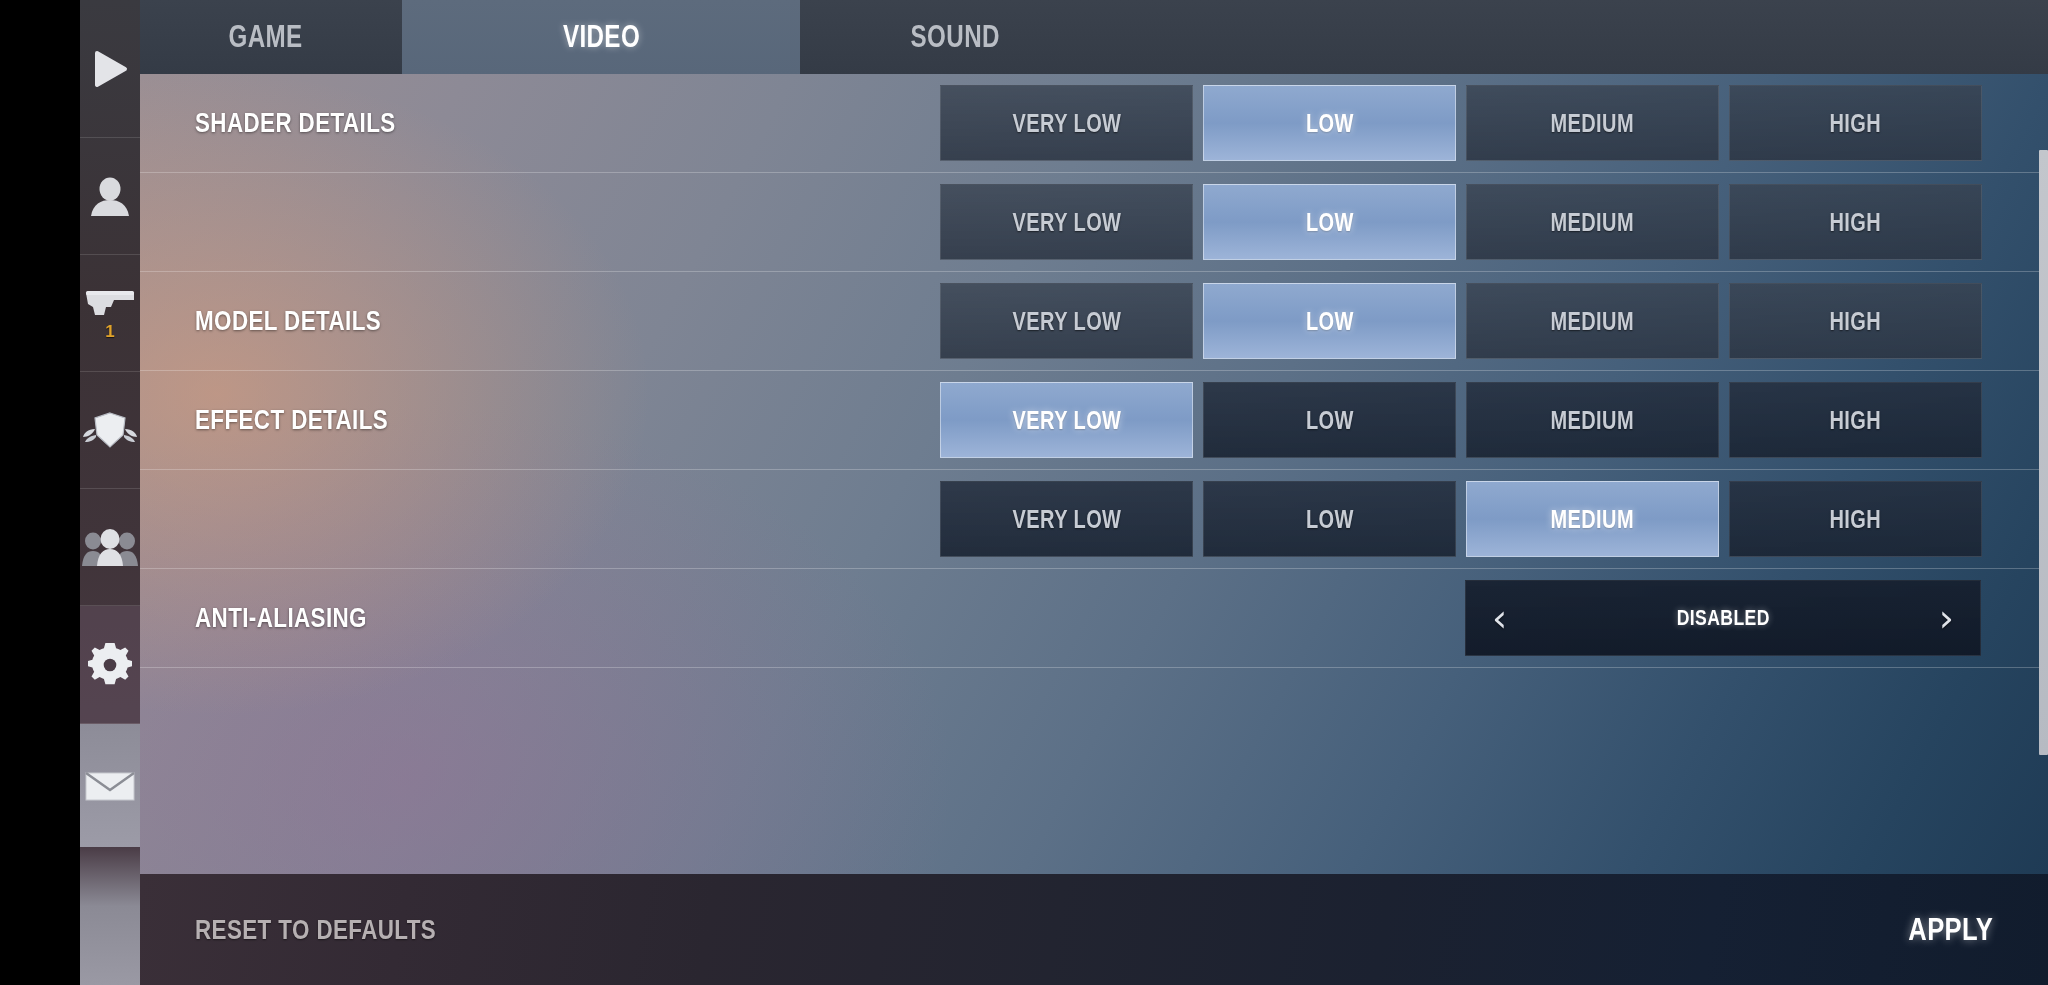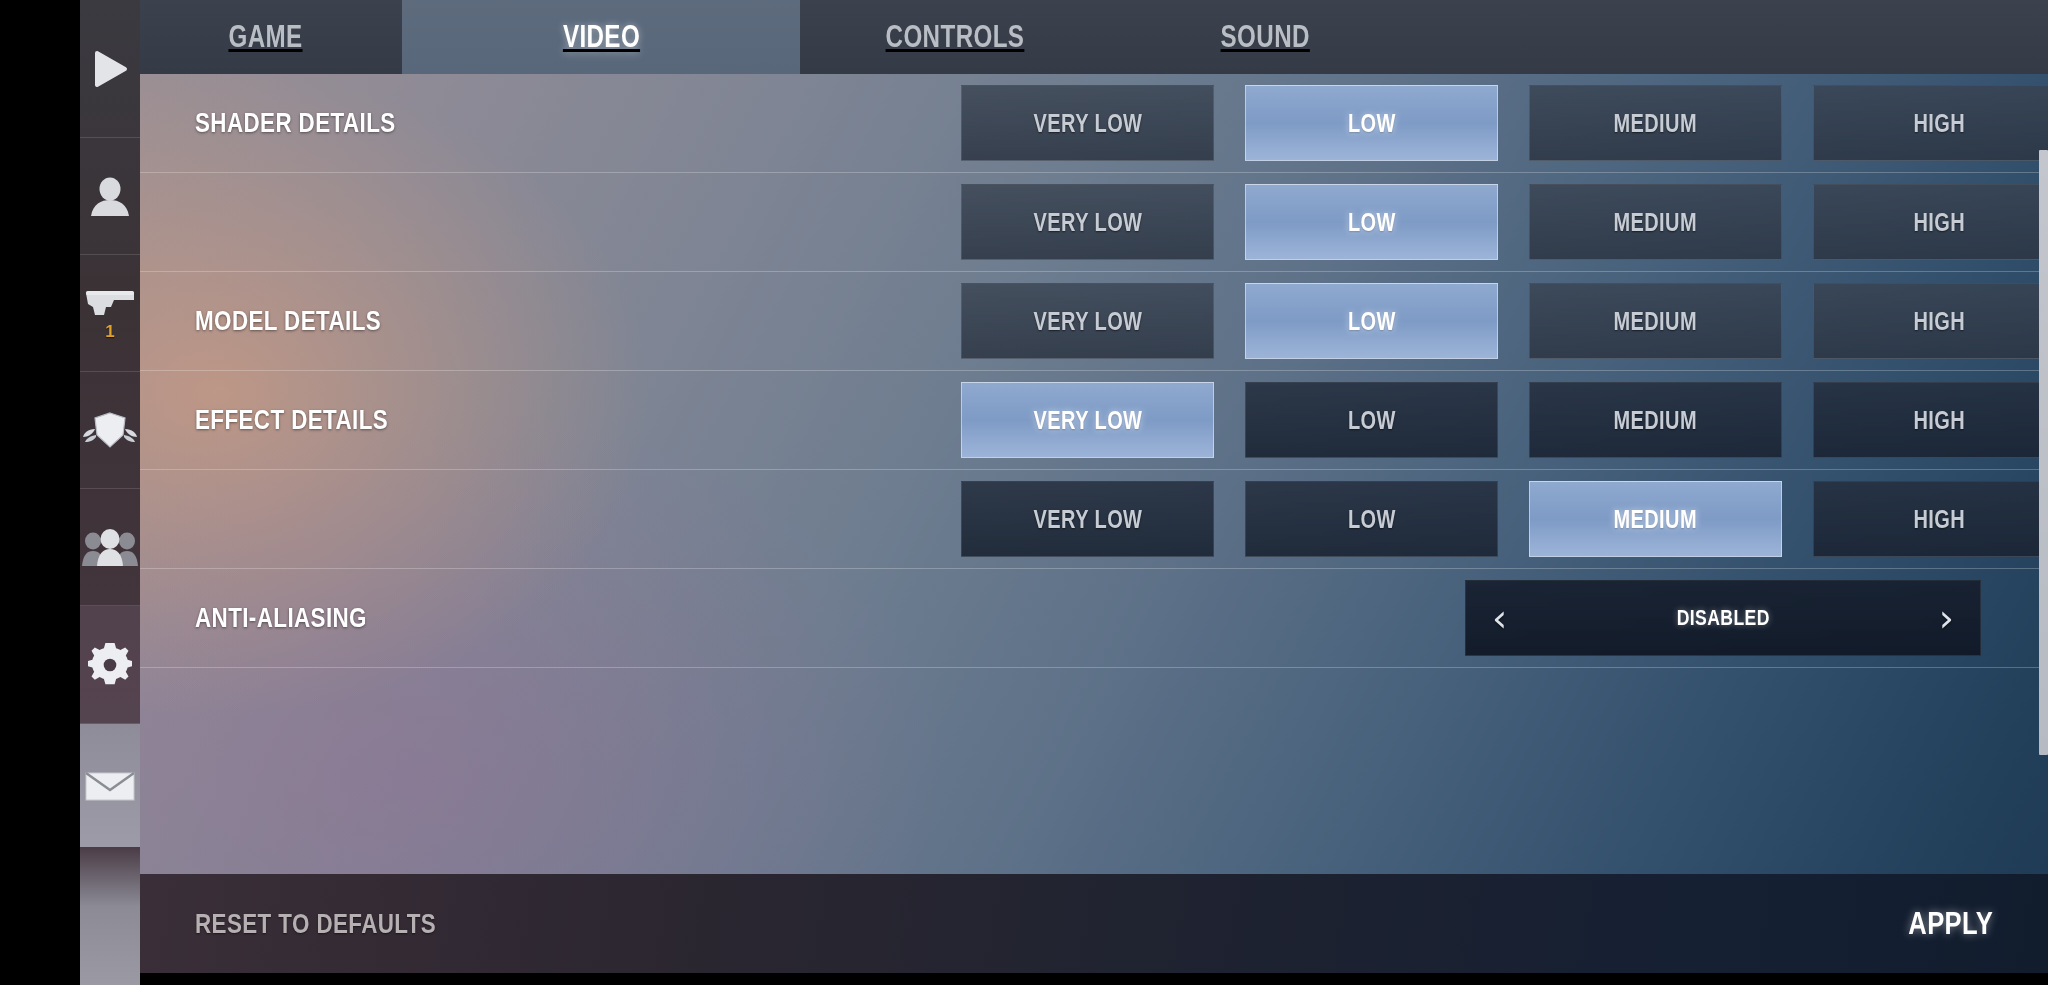--- a/index.html
+++ b/index.html
@@ -96,21 +96,20 @@
     overflow: hidden;
   }
 
   
   #tabbar {
     position: absolute;
     left: 0; top: 0;
     width: 1908px; height: 74px;
     background: linear-gradient(180deg,#3b424d 0%,#343b46 100%);
     display: flex;
-    text-decoration: underline;
   }
   .tab {
     height: 74px;
     display: flex;
     align-items: center;
     justify-content: center;
     color: #b9bdc4;
     font-size: 31px;
     position: relative;
   }
@@ -176,21 +175,20 @@
     height: 76px;
     display: flex;
     align-items: center;
     justify-content: center;
     box-sizing: border-box;
     font-size: 25px;
     color: #c7ccd4;
     background: linear-gradient(180deg, rgba(56,66,80,0.78) 0%, rgba(44,53,67,0.86) 100%);
     border: 1px solid rgba(255,255,255,0.10);
     text-shadow: 0 1px 2px rgba(0,0,0,0.55);
-    margin-left: 21px;
   }
   .opt.selected {
     background: linear-gradient(180deg,#8fa9cf 0%,#7e9bc6 50%,#9db4d8 100%);
     border: 1px solid rgba(255,255,255,0.45);
     color: #ffffff;
     text-shadow: 0 0 8px rgba(255,255,255,0.55), 0 1px 2px rgba(0,0,0,0.25);
   }
 
   
   .srow:nth-child(4) .opt:not(.selected),
@@ -240,21 +238,21 @@
     width: 9px;
     height: 605px;
     background: linear-gradient(180deg,#c3c6cc 0%,#b6bac2 100%);
     border-radius: 1px;
   }
 
   
   #bottombar {
     position: absolute;
     left: 0; top: 874px;
-    width: 1908px; height: 99px;
+    width: 1908px; height: 111px;
     background: linear-gradient(100deg,
         #3a2f38 0%,
         #332a34 14%,
         #2a2630 30%,
         #222430 48%,
         #1b2130 65%,
         #152033 82%,
         #111c2d 100%);
     display: flex;
     align-items: center;
@@ -364,23 +362,20 @@
   <div id="main">
 
     <div id="tabbar">
       <div class="tab" style="width:250px">
         <span class="cond center">GAME</span>
       </div>
       <div class="tab active" style="width:398px">
         <span class="cond center">VIDEO</span>
       </div>
       <div class="tab" style="width:310px">
-        <span class="cond center">CONTROLS</span>
-      </div>
-      <div class="tab" style="width:310px">
         <span class="cond center">SOUND</span>
       </div>
     </div>
 
     <div id="list">
 
       <div class="srow">
         <div class="srow-label">
           <span class="cond">SHADER DETAILS</span>
         </div>

